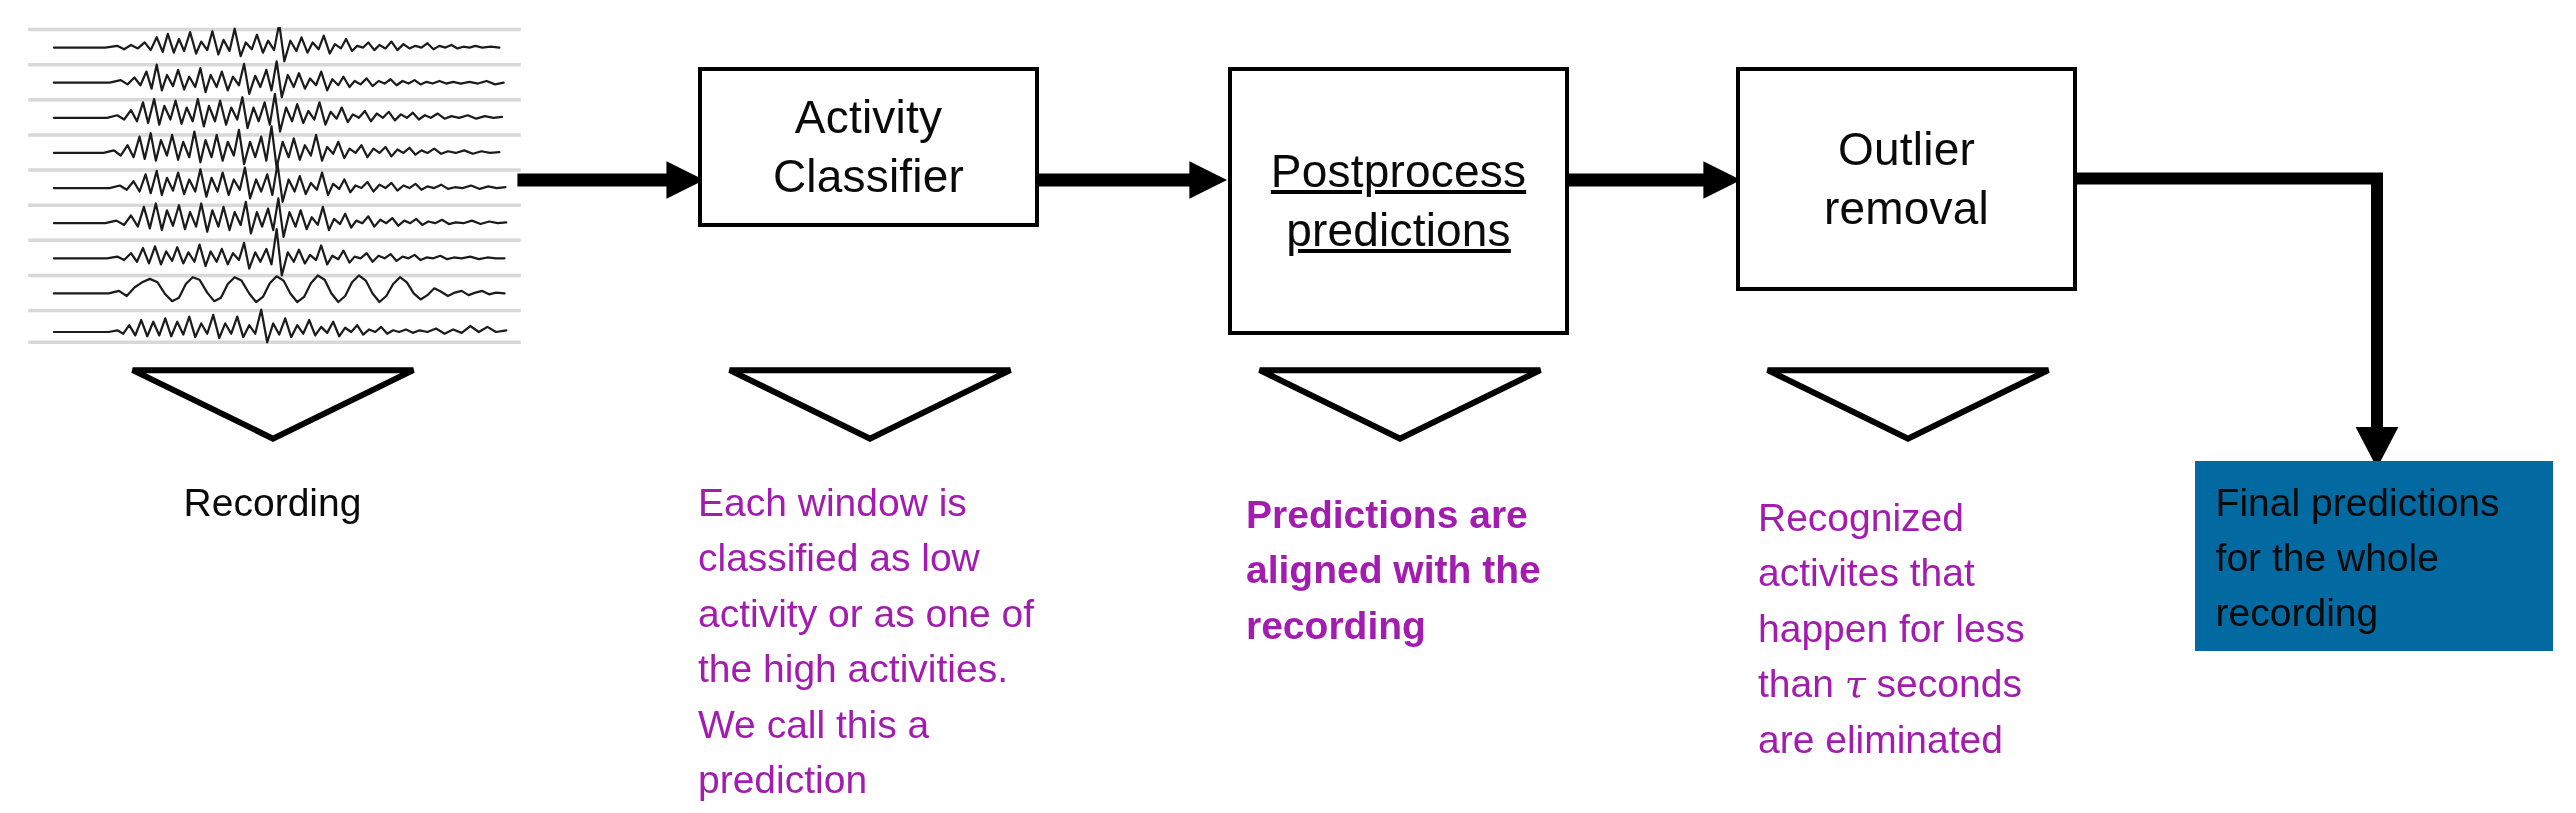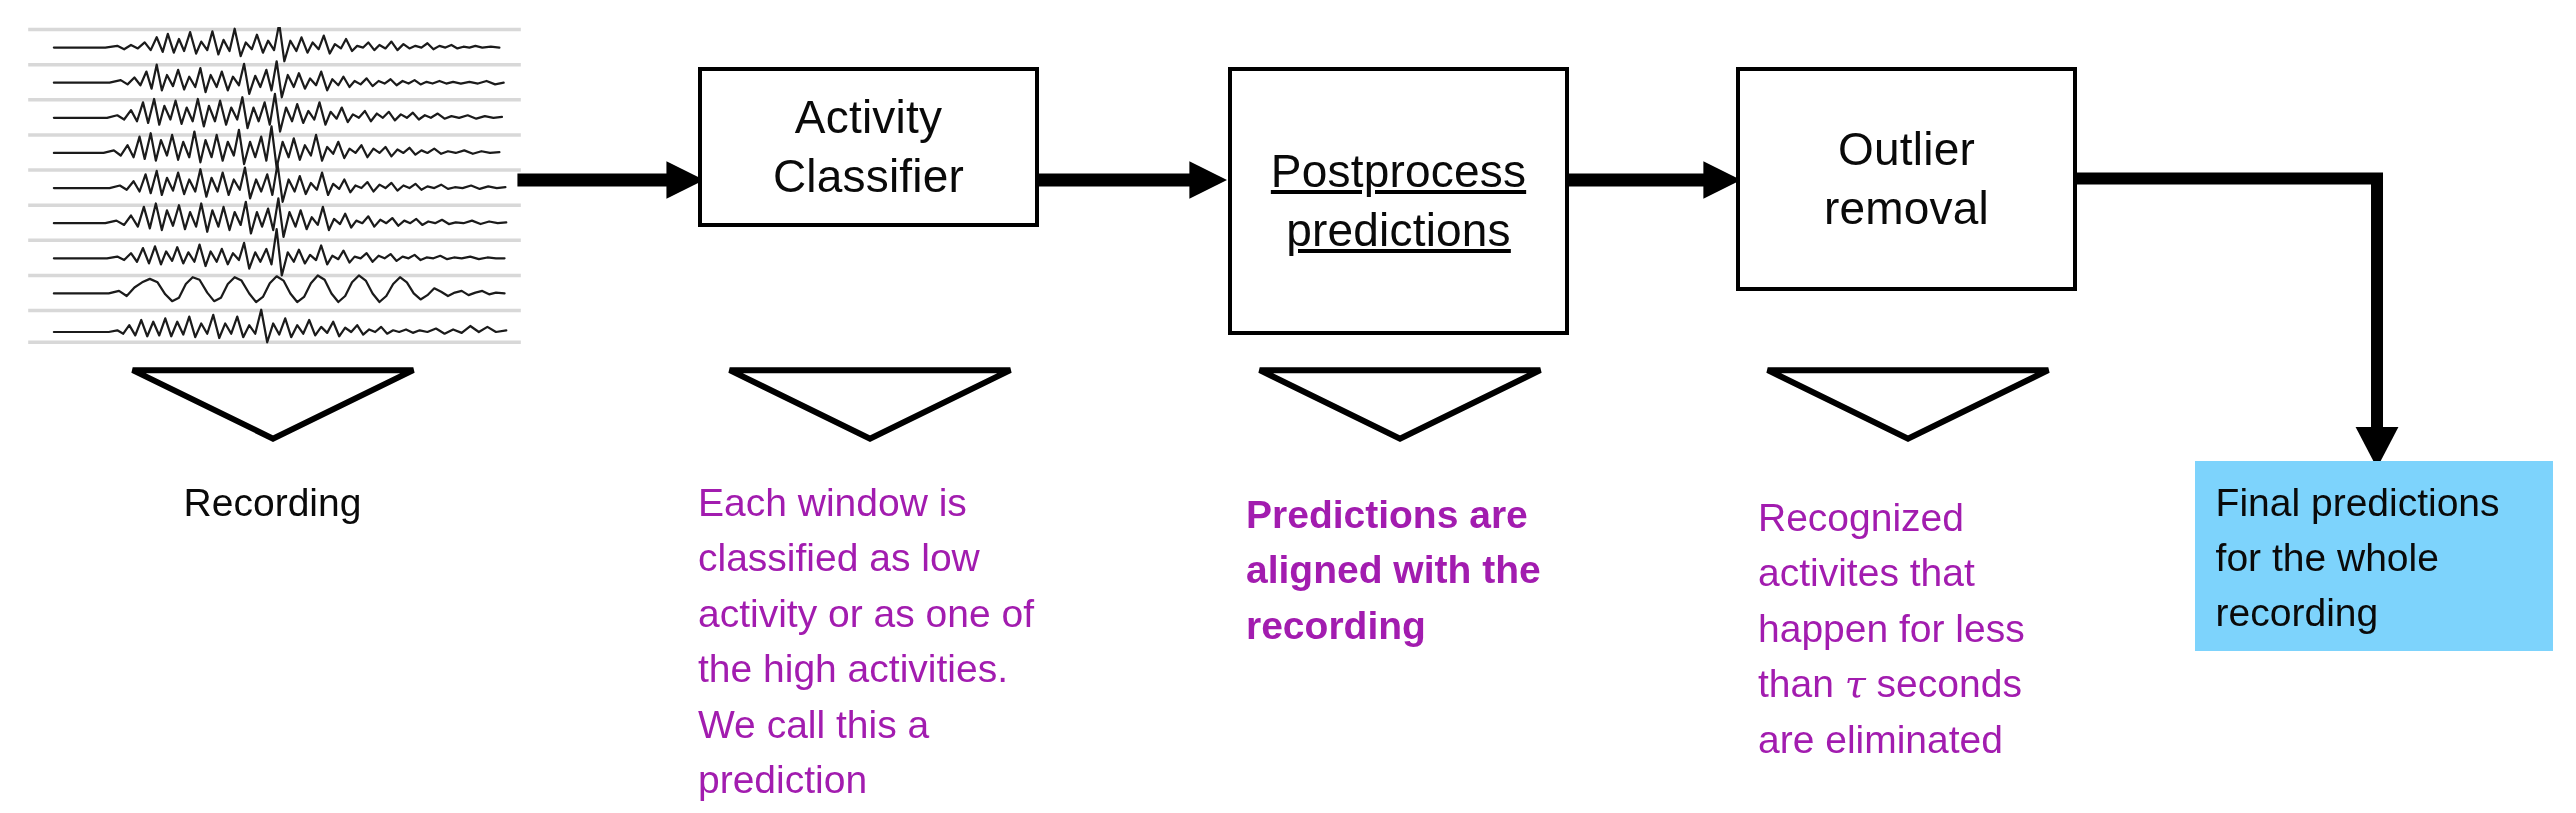--- a/index.html
+++ b/index.html
@@ -75,21 +75,21 @@
     position: absolute;
     font-size: 39px;
     line-height: 1.42;
     color: #0a0a0a;
     text-align: center;
   }
 
   
   .final-box {
     position: absolute;
-    background: #7dd3fc;
+    background: #0369a1;
     box-sizing: border-box;
     padding: 13.7px 20.6px 8.6px 20.6px;
   }
   .final-box .final-label {
     font-size: 39px;
     line-height: 1.42;
     color: #0a0a0a;
     white-space: pre-line;
   }
 

